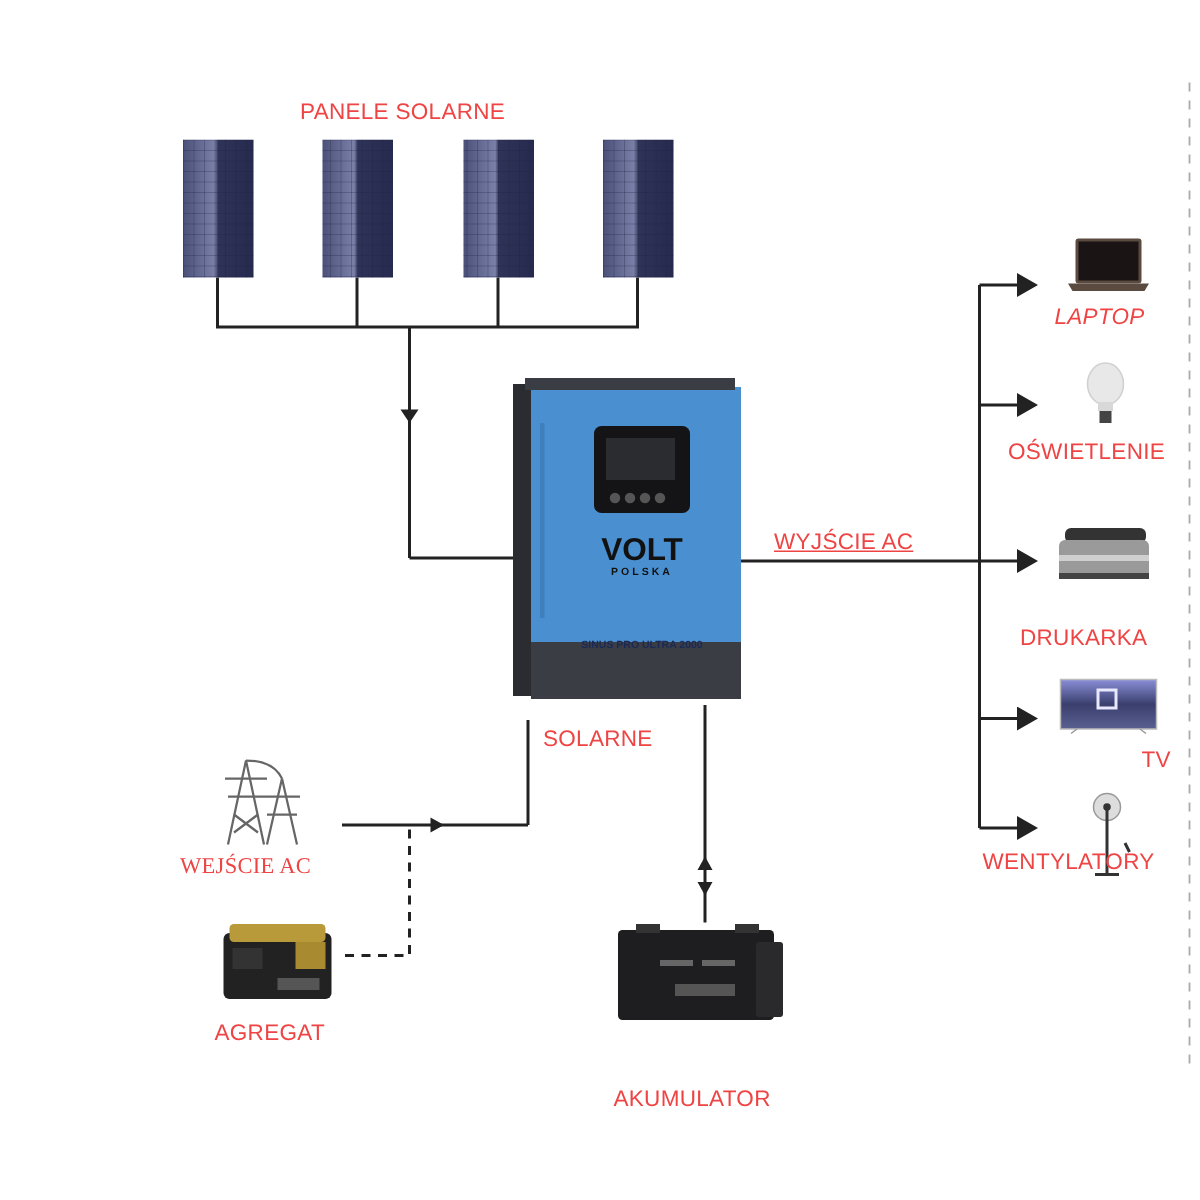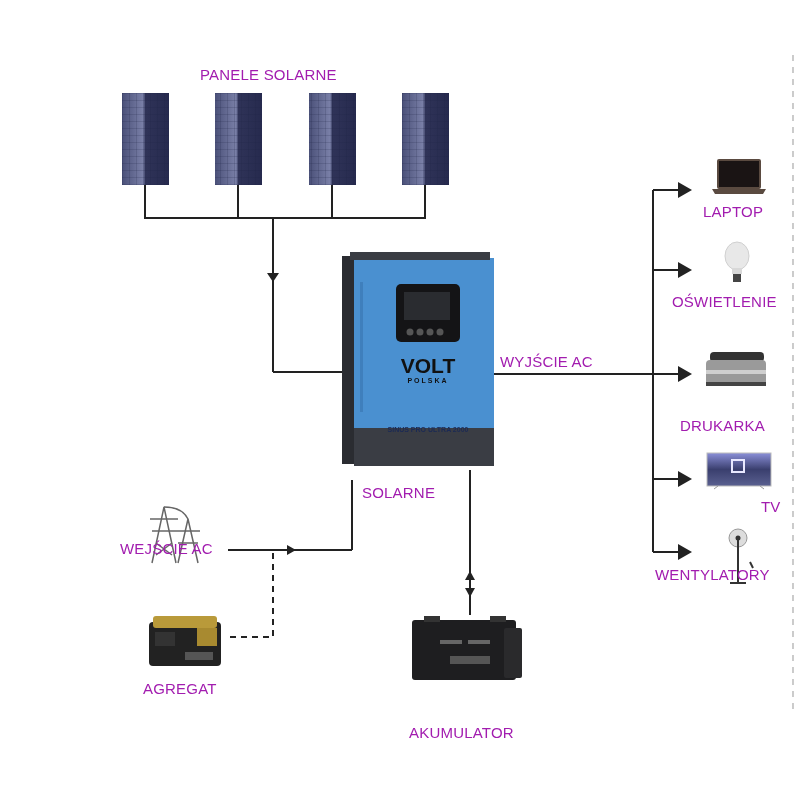--- a/index.html
+++ b/index.html
@@ -1,20 +1,20 @@
 <!DOCTYPE html>
 <html><head>
 <meta charset="utf-8">
 <style>
   html, body { margin: 0; padding: 0; background: #ffffff; }
   body { width: 800px; height: 800px; position: relative; overflow: hidden;
          font-family: "Liberation Sans", sans-serif; }
   #stage { position: absolute; left: 0; top: 0; width: 800px; height: 800px; }
   .lbl { position: absolute; font-family: "Liberation Sans", sans-serif;
-         font-size: 15px; color: #a21caf; white-space: nowrap; letter-spacing: 0.2px; }
+         font-size: 15px; color: #ef4444; white-space: nowrap; letter-spacing: 0.2px; }
   .node { position: absolute; }
   svg text { font-family: "Liberation Sans", sans-serif; }
 </style>
 </head>
 <body>
 
 <div id="stage">
 
   <svg width="800" height="800" style="position:absolute;left:0;top:0">
     <defs>
@@ -99,27 +99,27 @@
     <circle cx="70" cy="80" r="3.5" fill="#555"></circle>
     <circle cx="80" cy="80" r="3.5" fill="#555"></circle>
     <circle cx="90" cy="80" r="3.5" fill="#555"></circle>
     <circle cx="100" cy="80" r="3.5" fill="#555"></circle>
     <text x="88" y="121" text-anchor="middle" font-size="21" font-weight="bold" fill="#111">VOLT</text>
     <text x="88" y="131" text-anchor="middle" font-size="7" font-weight="bold" fill="#111" letter-spacing="2">POLSKA</text>
     <text x="88" y="180" text-anchor="middle" font-size="7" font-weight="bold" fill="#1b2a55">SINUS PRO ULTRA 2000</text>
   </svg>
   <div class="lbl" style="left:362px;top:484px;">SOLARNE</div>
 
-  <div class="lbl" style="left:500px;top:353px;">WYJŚCIE AC</div>
+  <div class="lbl" style="left:516px;top:353px;text-decoration:underline;">WYJŚCIE AC</div>
 
   <svg class="node" style="left:710px;top:158px" width="60" height="38">
     <rect x="8" y="2" width="42" height="28" rx="1" fill="#1a1414" stroke="#5a4a40" stroke-width="2"></rect>
     <path d="M2 31 L56 31 L53 36 L5 36 Z" fill="#5a4a40"></path>
   </svg>
-  <div class="lbl" style="left:703px;top:203px;">LAPTOP</div>
+  <div class="lbl" style="left:703px;top:203px;font-style:italic;">LAPTOP</div>
 
   <svg class="node" style="left:722px;top:240px" width="30" height="50">
     <ellipse cx="15" cy="16" rx="12" ry="14" fill="#e8e8e8" stroke="#d0d0d0"></ellipse>
     <rect x="10" y="28" width="10" height="6" fill="#d8d8d8"></rect>
     <rect x="11" y="34" width="8" height="8" fill="#444"></rect>
   </svg>
   <div class="lbl" style="left:672px;top:293px;">OŚWIETLENIE</div>
 
   <svg class="node" style="left:704px;top:350px" width="64" height="40">
     <rect x="6" y="2" width="54" height="10" rx="4" fill="#333"></rect>
@@ -158,21 +158,21 @@
       <path d="M10 60 L22 4 L34 60"></path>
         <path d="M8 16 L36 16"></path>
         <path d="M10 28 L34 28"></path>
       <path d="M14 40 L30 52 M30 40 L14 52"></path>
       <path d="M36 60 L46 16 L56 60"></path>
         <path d="M34 28 L58 28"></path>
         <path d="M36 40 L56 40"></path>
       <path d="M22 4 Q40 4 46 16"></path>
     </g>
   </svg>
-  <div class="lbl" style="left:120px;top:540px;">WEJŚCIE AC</div>
+  <div class="lbl" style="left:120px;top:570px;font-family:Liberation Serif, serif;">WEJŚCIE AC</div>
 
   <svg class="node" style="left:145px;top:612px" width="80" height="58">
     <rect x="4" y="10" width="72" height="44" rx="4" fill="#222"></rect>
     <rect x="8" y="4" width="64" height="12" rx="3" fill="#b99a3a"></rect>
     <rect x="52" y="16" width="20" height="18" fill="#a88a30"></rect>
     <rect x="10" y="20" width="20" height="14" fill="#333"></rect>
     <rect x="40" y="40" width="28" height="8" fill="#555"></rect>
   </svg>
   <div class="lbl" style="left:143px;top:680px;">AGREGAT</div>
 

